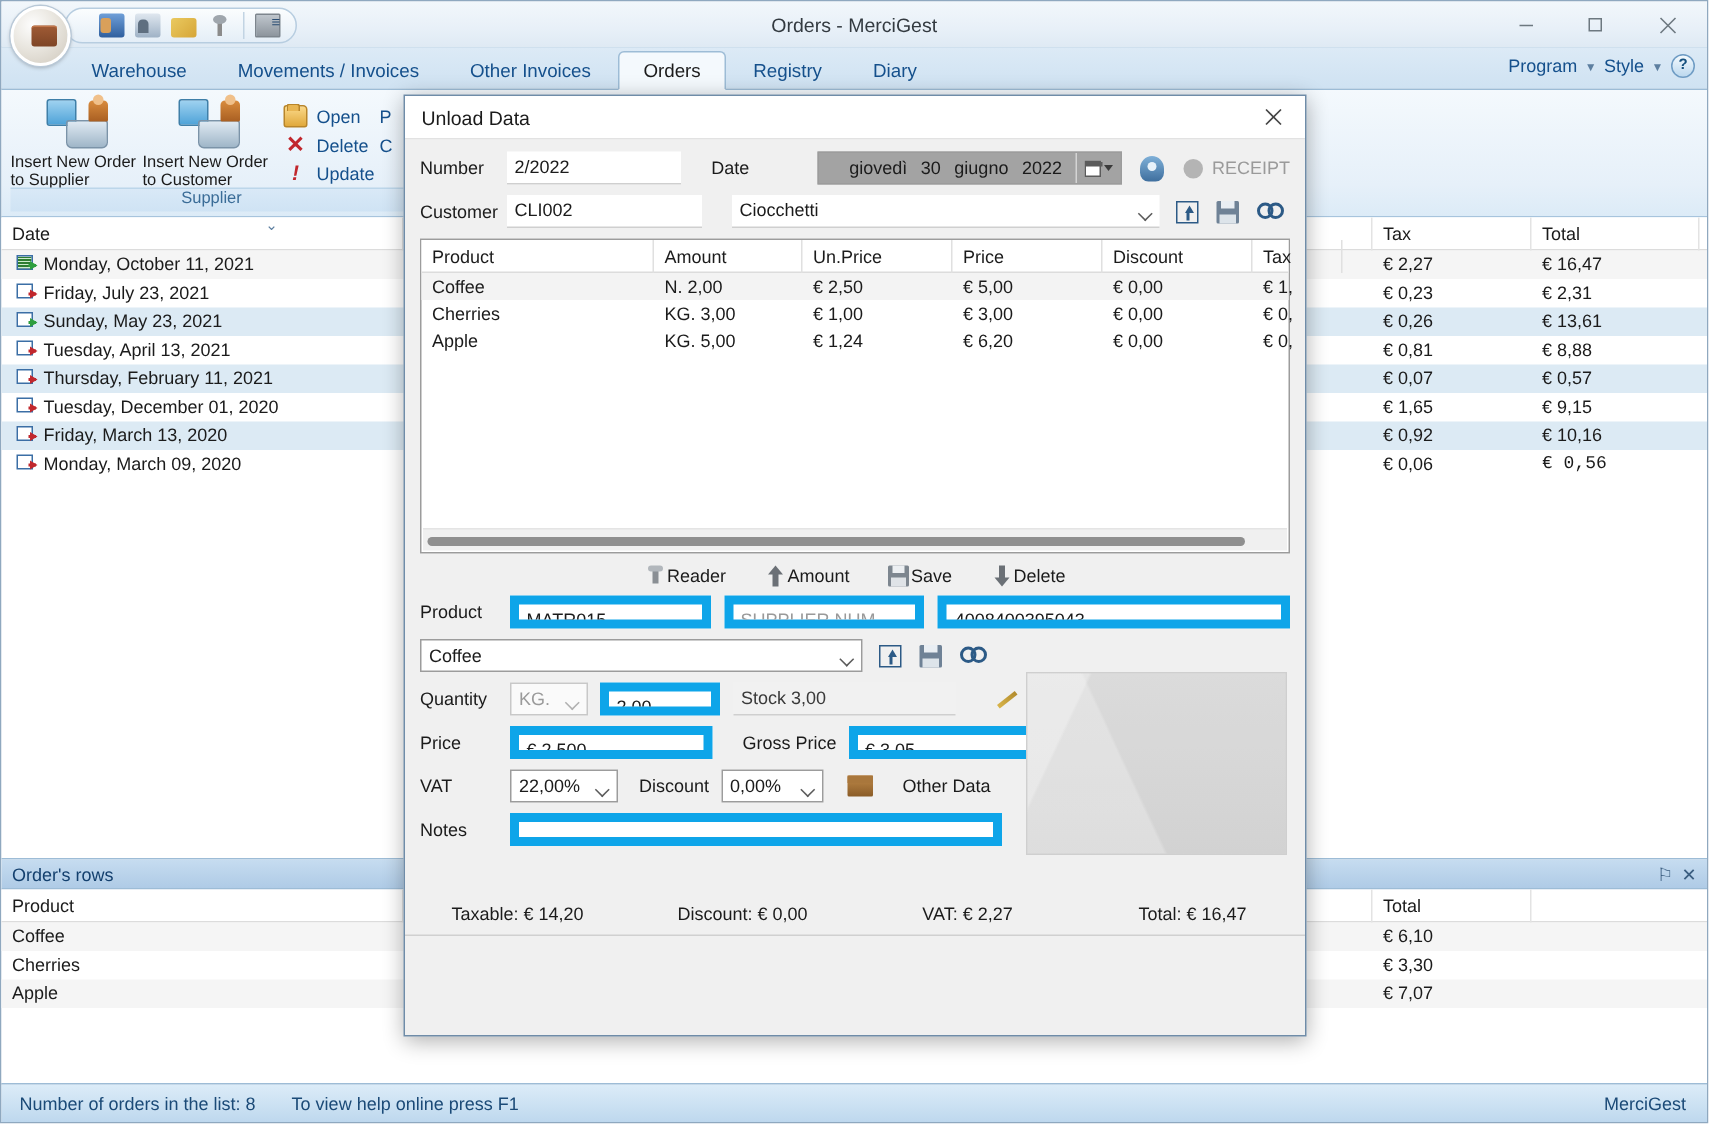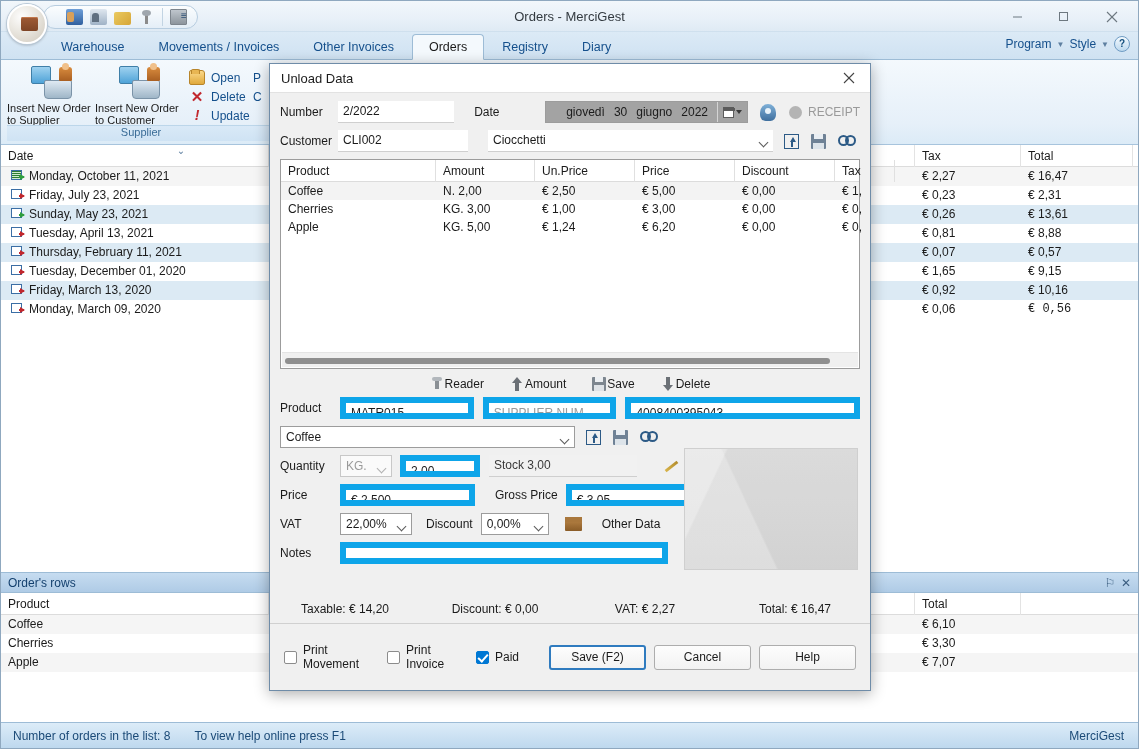--- a/index.html
+++ b/index.html
@@ -725,32 +725,15 @@
       <div class="chair"></div>
     </div>
 
     <div class="totals">
       <span class="t">Taxable: € 14,20</span>
       <span class="t">Discount: € 0,00</span>
       <span class="t">VAT: € 2,27</span>
       <span class="t">Total: € 16,47</span>
     </div>
 
-    <div class="dlg-footer">
-      <span class="chk">
-        <span class="cbox"></span>
-        <span>Print Movement</span>
-      </span>
-      <span class="chk">
-        <span class="cbox"></span>
-        <span>Print Invoice</span>
-      </span>
-      <span class="chk">
-        <span class="cbox on"></span>
-        <span>Paid</span>
-      </span>
-      <span class="btn default">Save (F2)</span>
-      <span class="btn">Cancel</span>
-      <span class="btn">Help</span>
-    </div>
   </div>
 
 </div>
 
 </body></html>

